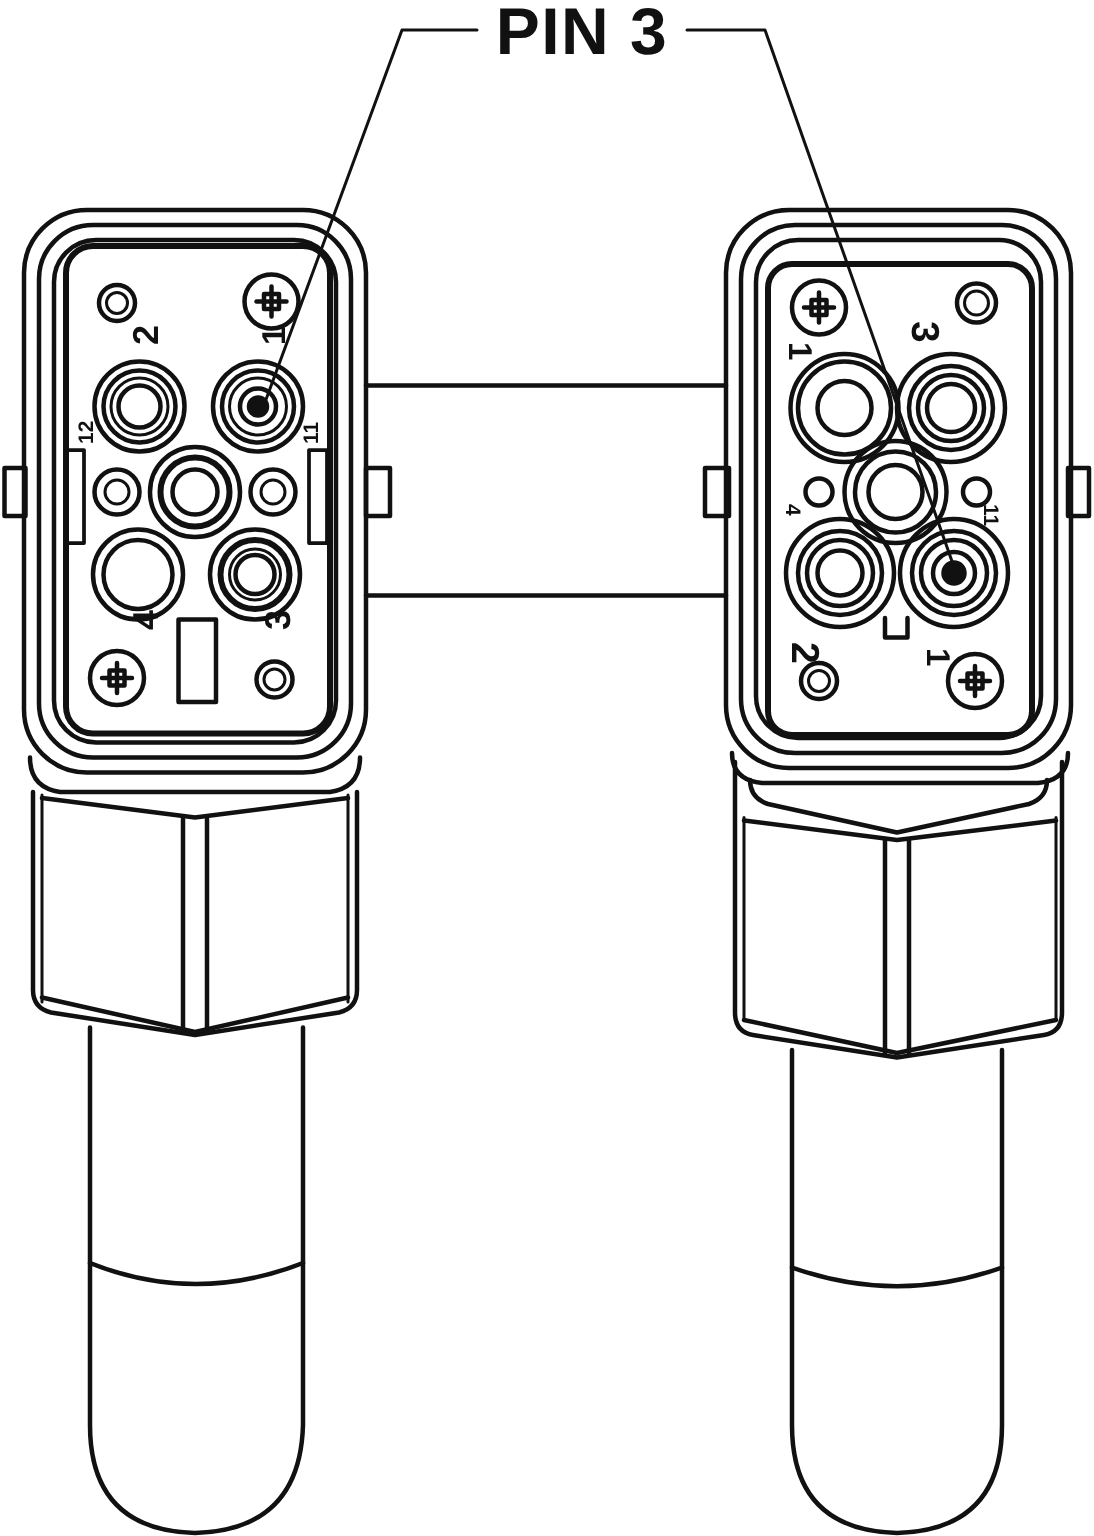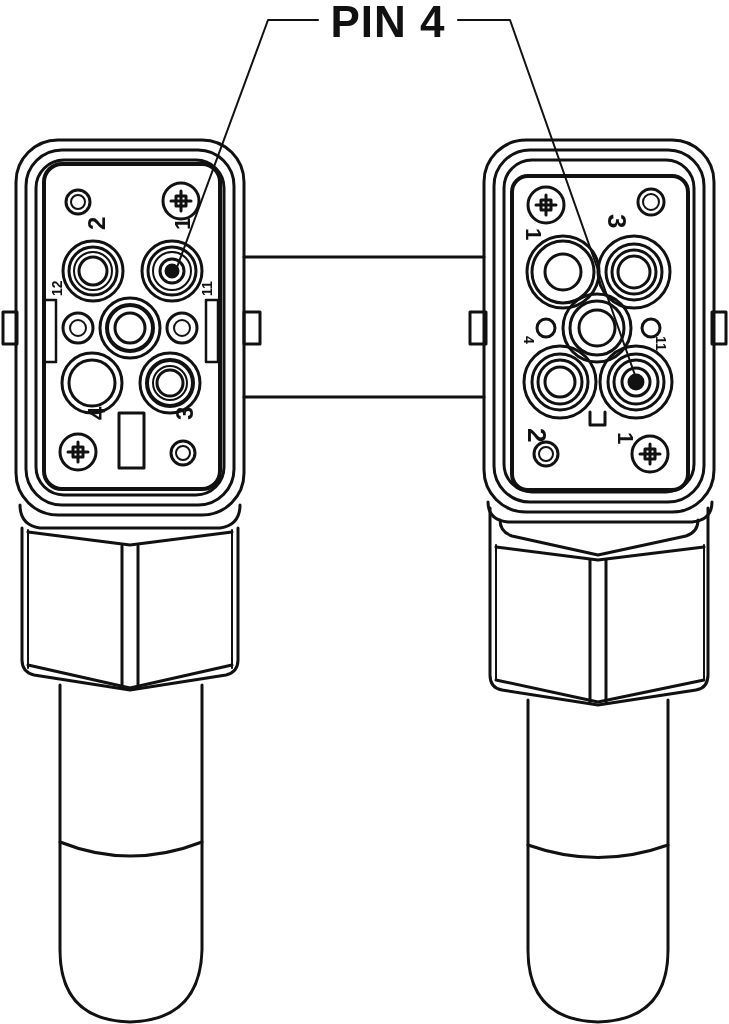--- a/index.html
+++ b/index.html
@@ -8,21 +8,21 @@
   #stage { position: absolute; left: 0; top: 0; width: 729px; height: 1024px; }
   .callout-title { position: absolute; left: 318px; top: 0px; width: 140px; height: 46px;
     font-family: "Liberation Sans", sans-serif; font-weight: bold; font-size: 44px;
     line-height: 44px; color: #111111; text-align: center; letter-spacing: 1px; }
   svg text { font-family: "Liberation Sans", sans-serif; font-weight: bold; }
 </style>
 </head>
 <body>
 
 <div id="stage">
-  <div class="callout-title">PIN 4</div>
+  <div class="callout-title">PIN 3</div>
 
   <svg width="729" height="1024" viewBox="0 0 729 1024" xmlns="http://www.w3.org/2000/svg">
     <g fill="none" stroke="#111" stroke-width="3" stroke-linejoin="round" stroke-linecap="round">
 
       <g stroke-width="2">
         <polyline points="318,20 268,20 176,270"></polyline>
         <polyline points="458,20 510,20 636,378"></polyline>
       </g>
 
       <g>

